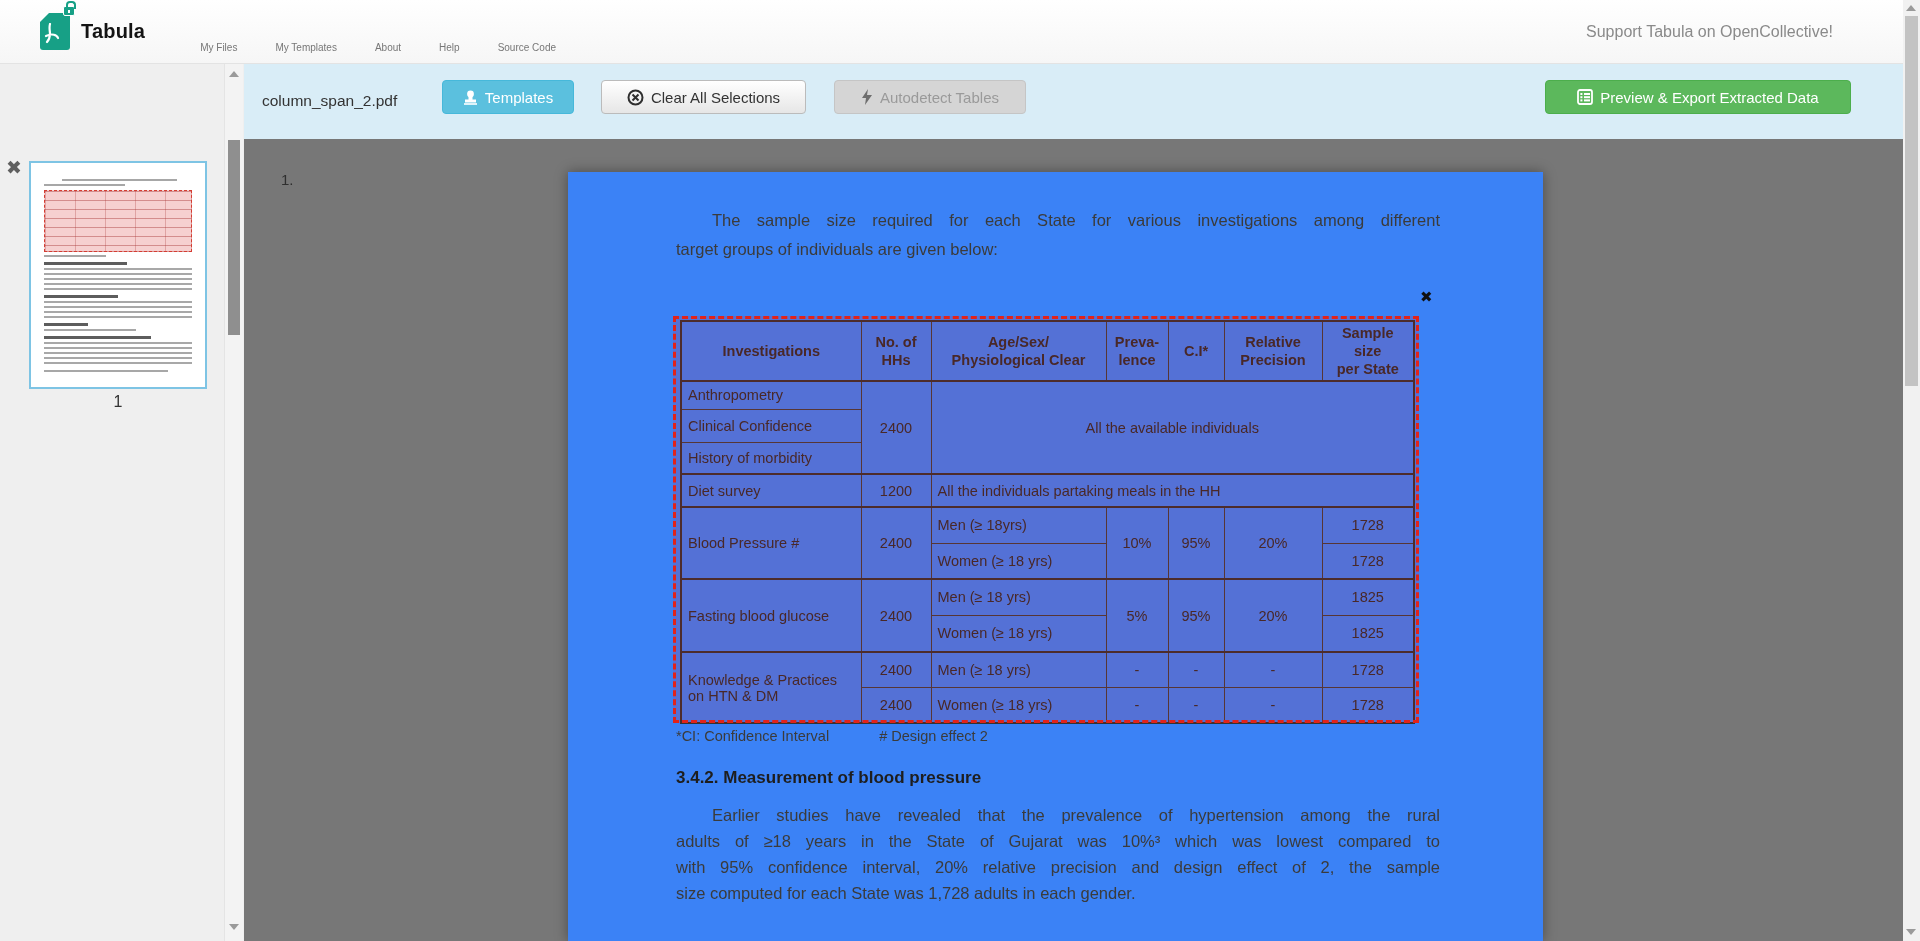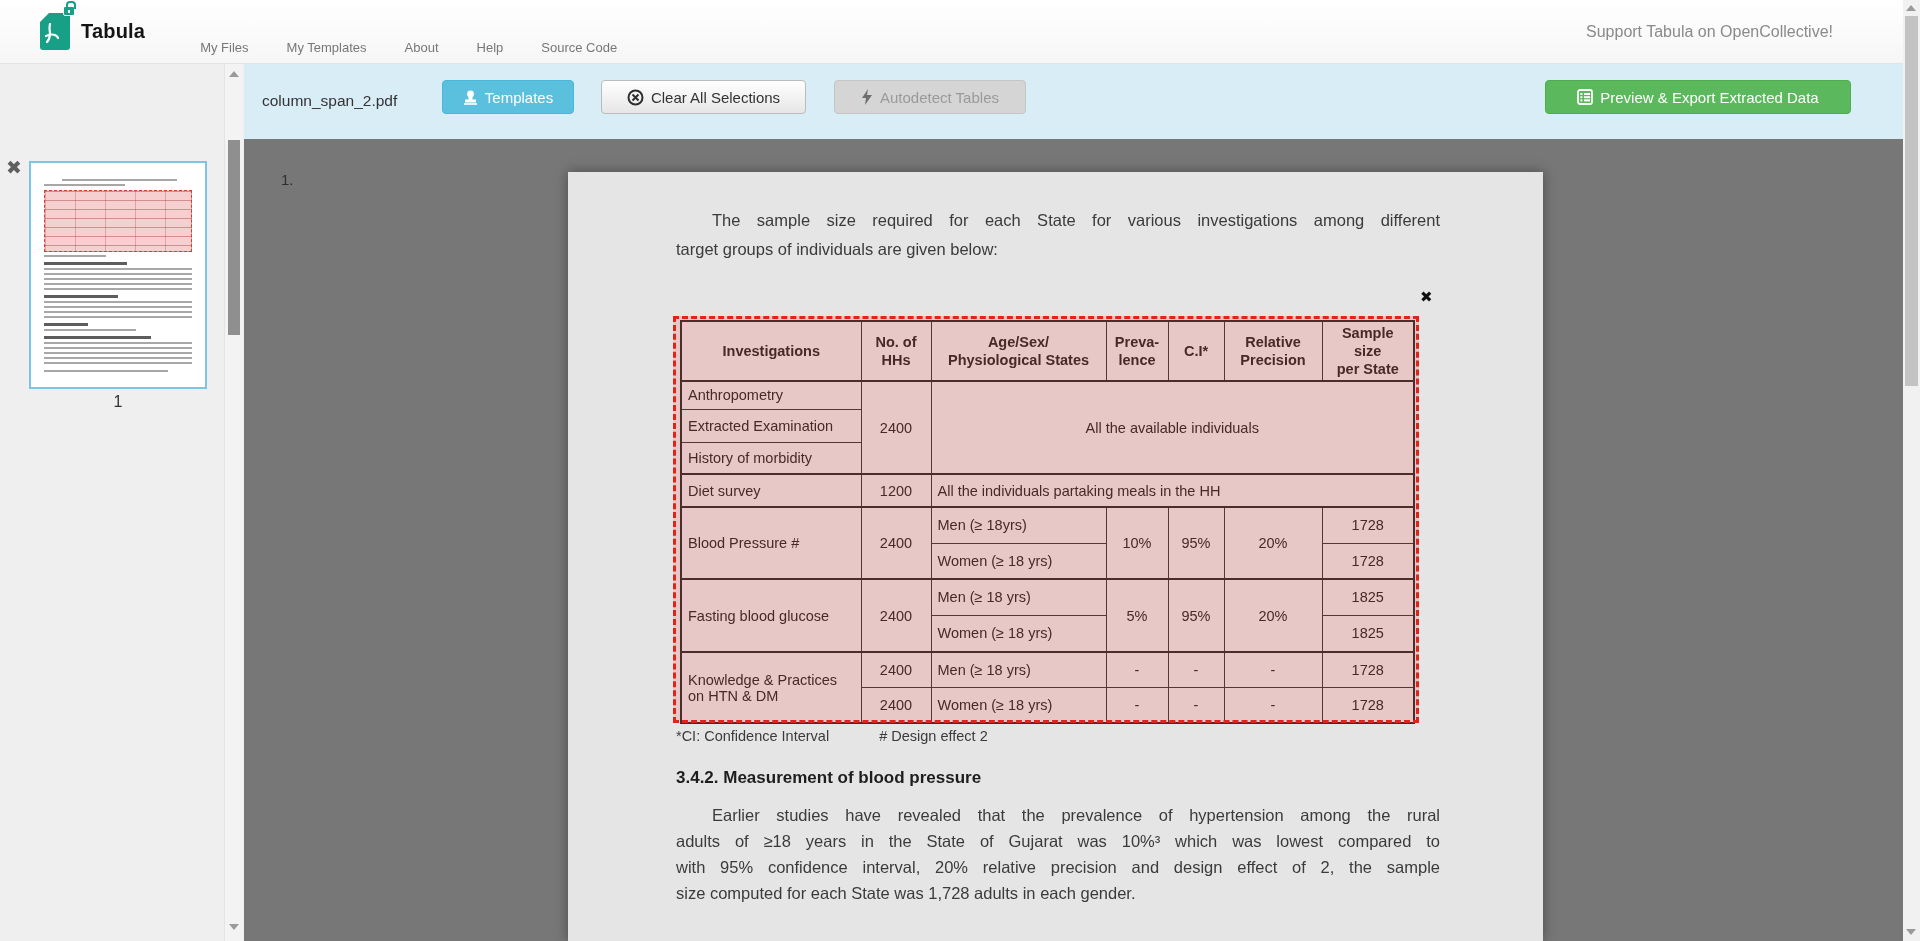--- a/index.html
+++ b/index.html
@@ -16,21 +16,21 @@
   .logo .fold { position:absolute; left:0; top:0; width:0; height:0;
     border-top:9px solid #fff; border-right:9px solid transparent; }
   .logo svg { position:absolute; left:4px; top:10px; }
   .lock { position:absolute; right:-5px; top:-7px; width:12px; height:10px;
     background:#17a086; border:1px solid #fff; border-radius:2px; }
   .lock:before { content:""; position:absolute; left:2px; top:-6px; width:6px; height:6px;
     border:2px solid #17a086; border-bottom:none; border-radius:4px 4px 0 0; }
   .lock:after { content:""; position:absolute; left:4px; top:3px; width:2px; height:3px; background:#fff; }
   .brand { font-size:20px; font-weight:bold; color:#141414; margin-left:11px; letter-spacing:.2px; }
   .nav-items { display:flex; margin-left:36px; }
-  .nav-item { font-size:13px; color:#777; padding:0 19px; cursor:pointer;margin-top:32px; }
+  .nav-item { font-size:10px; color:#777; padding:0 19px; cursor:pointer;margin-top:32px; }
   .nav-support { margin-left:auto; margin-right:70px; font-size:16px; color:#8a8a8a; cursor:pointer; }
 
   
   .toolbar { position:absolute; left:244px; top:64px; width:1659px; height:75px;
     background:#d9edf7; z-index:20; }
   .toolbar .filename { position:absolute; left:18px; top:20px; height:34px; line-height:34px;
     font-size:15.5px; color:#333; }
   .btn { position:absolute; top:16px; height:34px; border-radius:4px; font-size:15px;
     display:flex; align-items:center; justify-content:center; gap:7px; cursor:pointer;
     padding:0 14px; white-space:nowrap; }
@@ -61,21 +61,21 @@
     background:#f3f3f3; border-left:1px solid #e4e4e4; }
   .arrow-up, .arrow-dn { position:absolute; left:4px; width:0; height:0; cursor:pointer;
     border-left:5px solid transparent; border-right:5px solid transparent; }
   .arrow-up { border-bottom:6px solid #9a9a9a; }
   .arrow-dn { border-top:6px solid #9a9a9a; }
   .side-thumbbar { position:absolute; left:3px; top:76px; width:12px; height:195px; background:#8f8f8f; cursor:pointer; }
 
   
   .viewer { position:absolute; left:244px; top:139px; width:1659px; height:802px; background:#777; overflow:hidden; }
   .page-marker { position:absolute; left:37px; top:32px; font-size:15px; color:#2f2f2f; }
-  .page { position:absolute; left:324px; top:33px; width:975px; height:769px; background:#e5e5e5;
+  .page { position:absolute; left:324px; top:33px; width:975px; height:769px; background:#3b82f6;
     box-shadow:0 0 12px rgba(0,0,0,.38); }
 
   .intro { position:absolute; left:108px; top:34px; width:764px; font-size:16.5px;
     line-height:29px; color:#3b3b3b; }
   .jl { text-align:justify; text-align-last:justify; }
   .jl.ind { text-indent:36px; }
   .jl.last { text-align-last:left; }
 
   
   .doc-table { position:absolute; left:112px; top:148px; border-collapse:collapse;
@@ -223,21 +223,21 @@
             <tr class="hdr">
           <th>
                 <div>Investigations</div>
               </th>
           <th>
                 <div>No. of</div>
                 <div>HHs</div>
               </th>
           <th>
                 <div>Age/Sex/</div>
-                <div>Physiological States</div>
+                <div>Physiological Clear</div>
               </th>
           <th>
                 <div>Preva-</div>
                 <div>lence</div>
               </th>
           <th>
                 <div>C.I*</div>
               </th>
           <th>
                 <div>Relative</div>
@@ -247,21 +247,21 @@
                 <div>Sample size</div>
                 <div>per State</div>
               </th>
         </tr>
         <tr style="height:28px">
           <td class="l">Anthropometry</td>
           <td class="c" rowspan="3">2400</td>
           <td class="c" rowspan="3" colspan="5">All the available individuals</td>
         </tr>
         <tr style="height:33px">
-          <td class="l">Extracted Examination</td>
+          <td class="l">Clinical Confidence</td>
         </tr>
         <tr style="height:32px">
           <td class="l">History of morbidity</td>
         </tr>
         <tr class="sec" style="height:33px">
           <td class="l">Diet survey</td>
           <td class="c">1200</td>
           <td class="l" colspan="5">All the individuals partaking meals in the HH</td>
         </tr>
         <tr class="sec" style="height:36px">

